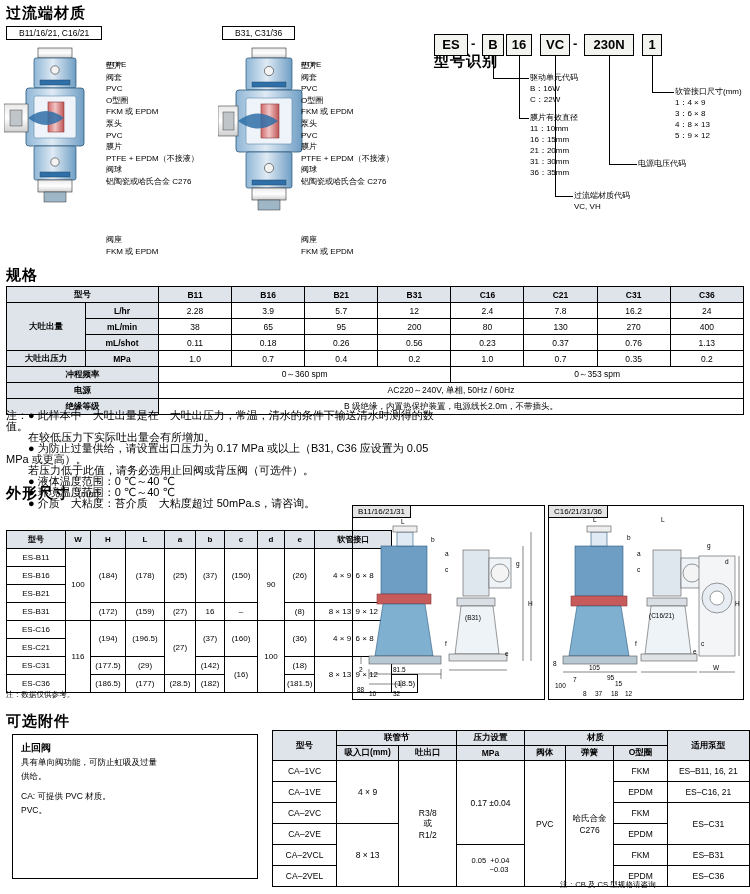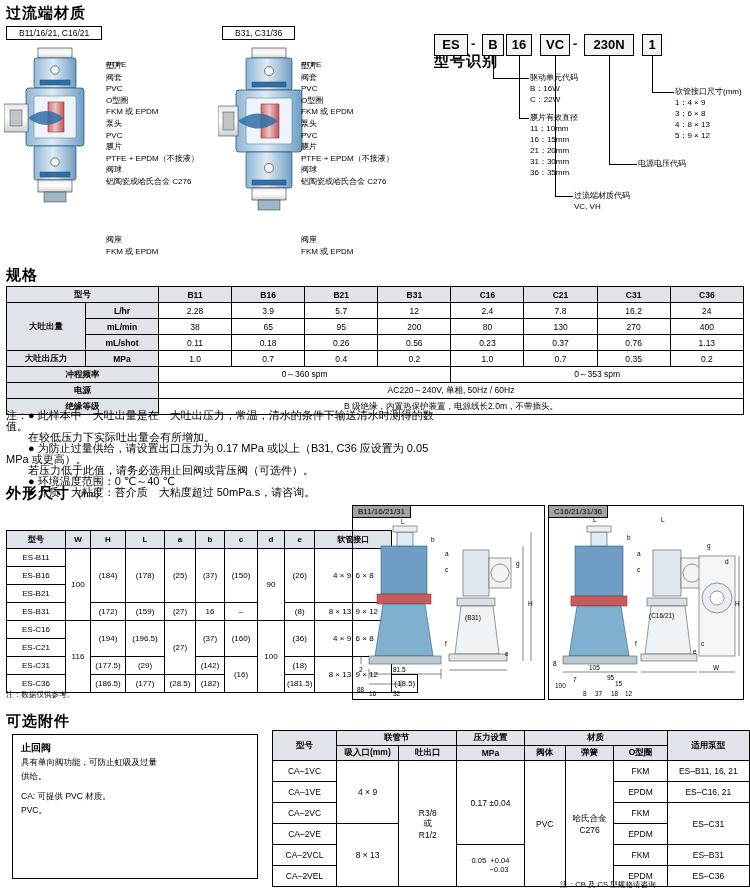--- a/index.html
+++ b/index.html
@@ -56,21 +56,21 @@
   
   #dim-title{position:absolute;left:6px;top:484px;}
   #dim-unit{position:absolute;left:78px;top:489px;font-size:9px;text-align:right;}
   #dimtable{position:absolute;left:6px;top:530px;font-size:8px;}
   #dimtable td,#dimtable th{border:1px solid #000;text-align:center;padding:0 2px;height:17px;}
   #dimtable .hdr{background:#dfe3ea;font-weight:bold;}
   #dimnote{position:absolute;left:6px;top:690px;font-size:7.6px;}
 
   #dwg1{position:absolute;left:352px;top:505px;width:193px;height:195px;border:1px solid #000;box-sizing:border-box;}
   #dwg2{position:absolute;left:548px;top:505px;width:196px;height:195px;border:1px solid #000;box-sizing:border-box;}
-  .dwg-cap{position:absolute;top:-1px;left:-1px;border:1px solid #000;background:#a3a3a3;padding:1px 5px;font-size:8px;}
+  .dwg-cap{position:absolute;top:-1px;left:-1px;border:1px solid #000;background:#e5e5e5;padding:1px 5px;font-size:8px;}
 
   
   #acc-title{position:absolute;left:6px;top:712px;}
   #accbox{position:absolute;left:12px;top:734px;width:246px;height:145px;border:1px solid #000;box-sizing:border-box;padding:6px 8px;font-size:8.5px;line-height:14px;}
   #accbox .h{font-weight:bold;font-size:10px;}
   #acctable{position:absolute;left:272px;top:730px;font-size:8.5px;}
   #acctable td,#acctable th{border:1px solid #000;text-align:center;padding:1px 3px;}
   #acctable .hdr{background:#dfe3ea;font-weight:bold;}
   #accnote{position:absolute;left:560px;top:880px;font-size:7.6px;}
 </style>
@@ -298,20 +298,21 @@
     <td colspan="8">B 级绝缘，内置热保护装置，电源线长2.0m，不带插头。</td>
   </tr>
 </tbody>
   </table>
 
 <div id="specnotes">
   <div>注：● 此样本中　大吐出量是在　大吐出压力，常温，清水的条件下输送清水时测得的数值。</div>
   <div>　　在较低压力下实际吐出量会有所增加。</div>
   <div>　　● 为防止过量供给，请设置出口压力为 0.17 MPa 或以上（B31, C36 应设置为 0.05 MPa 或更高）。</div>
   <div>　　若压力低于此值，请务必选用止回阀或背压阀（可选件）。</div>
+  <div>　　● 液体温度范围：0 ℃～40 ℃</div>
   <div>　　● 环境温度范围：0 ℃～40 ℃</div>
   <div>　　● 介质　大粘度：苔介质　大粘度超过 50mPa.s，请咨询。</div>
 </div>
 
 <div id="dim-title" class="sec-title">外形尺寸</div>
 <div id="dim-unit">(mm)</div>
 
 <table id="dimtable">
   <tbody>
       <tr>

